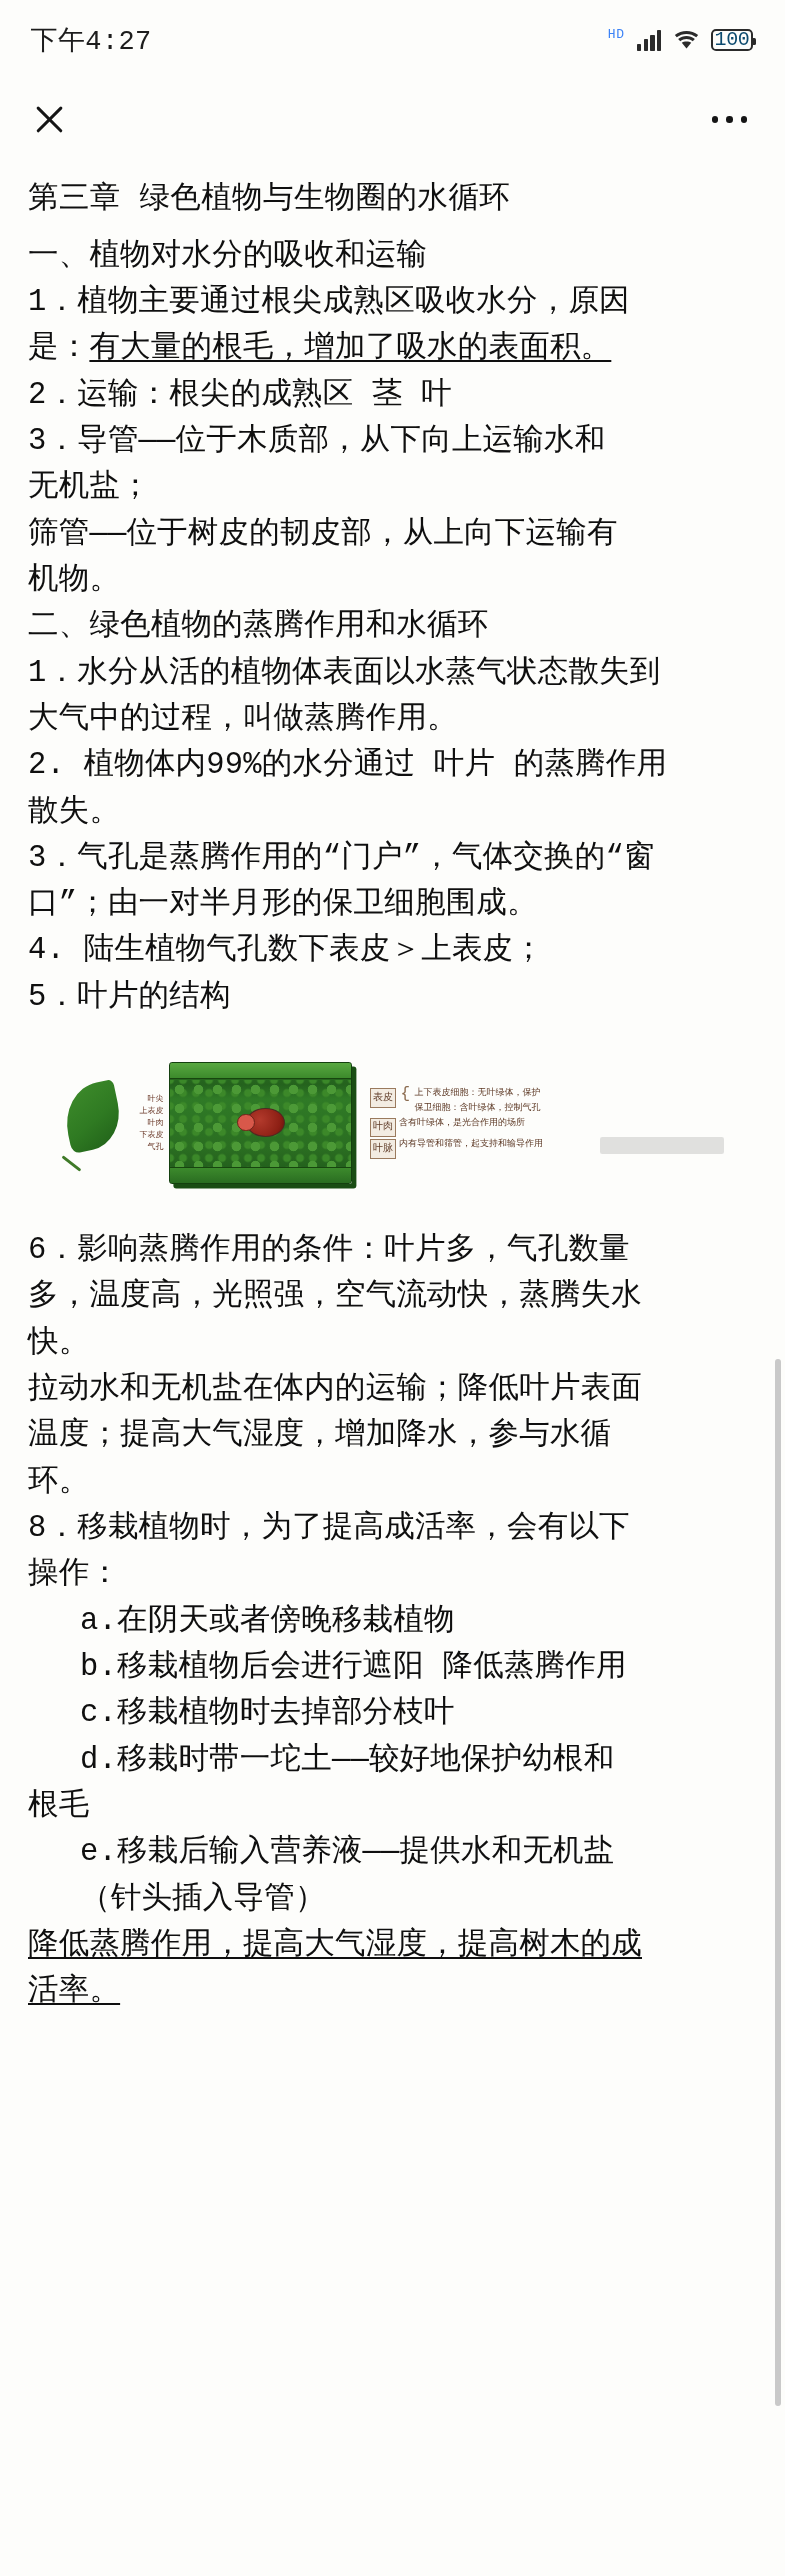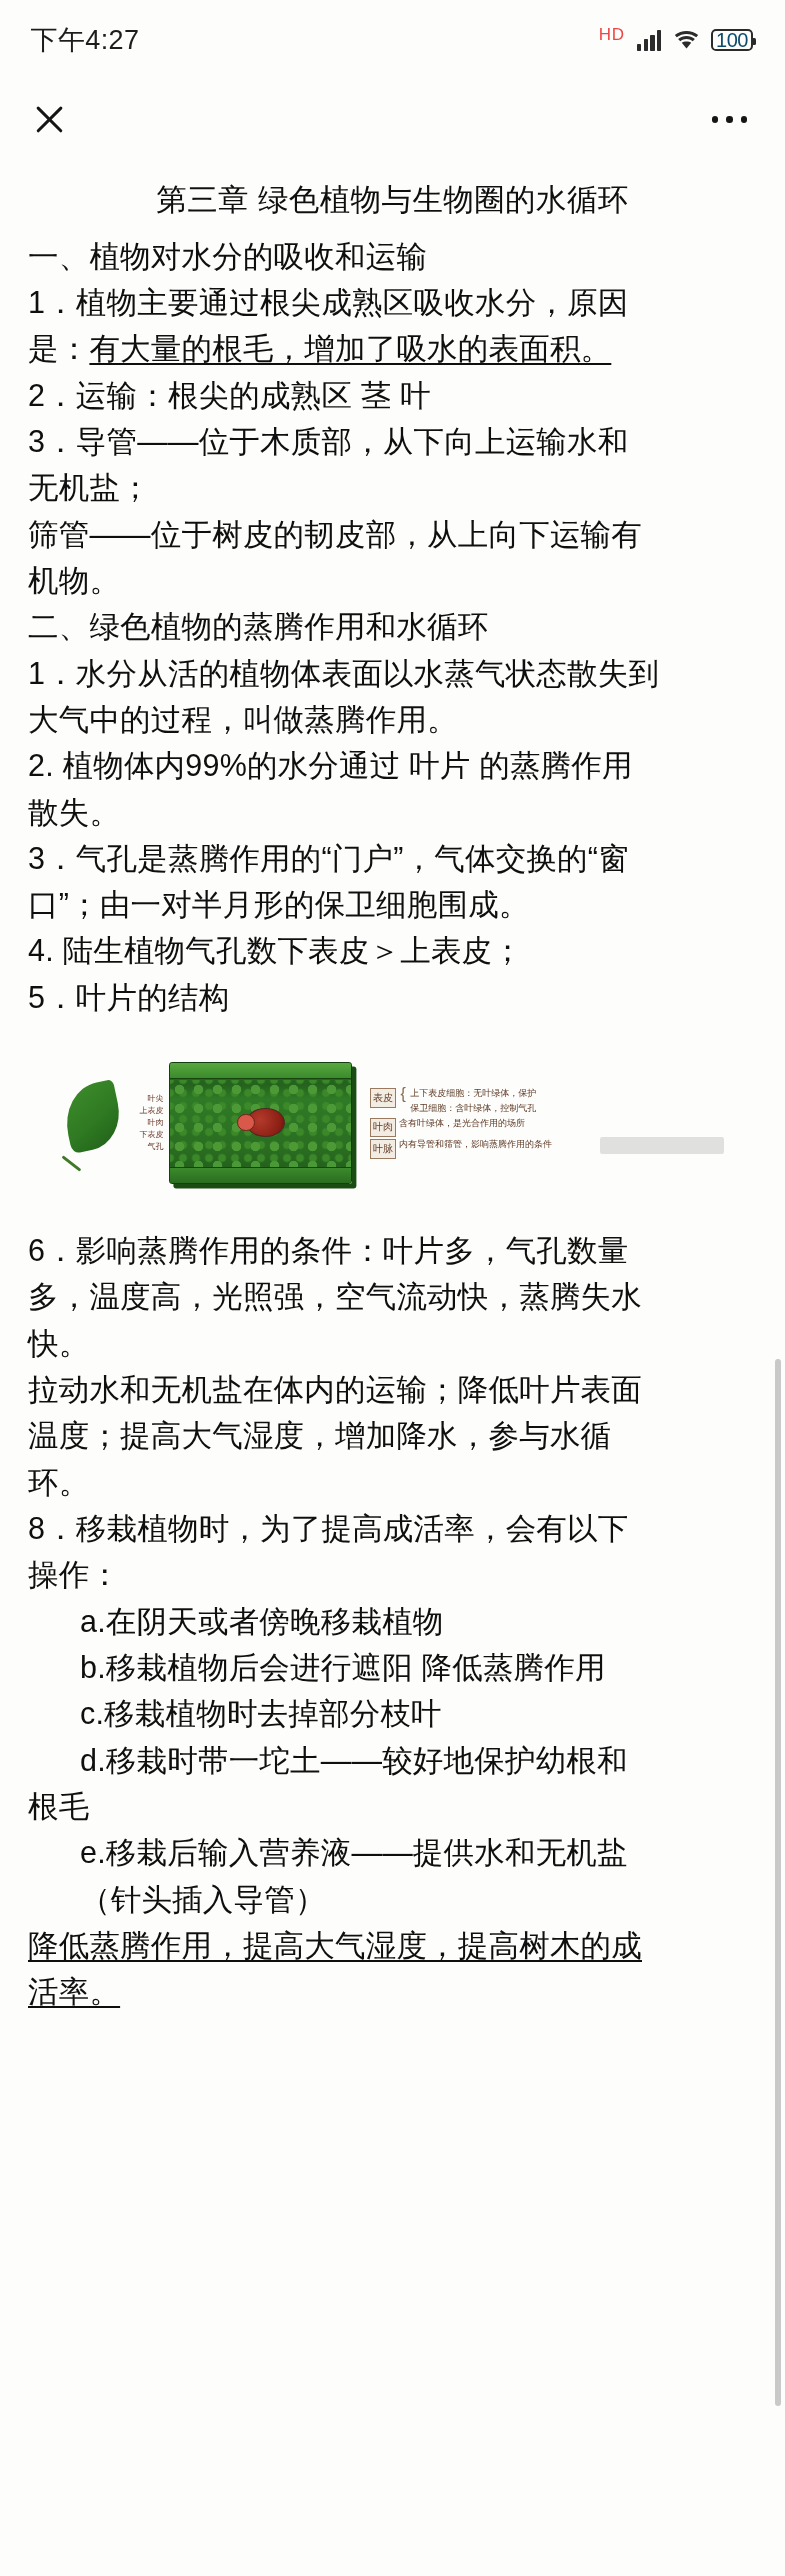--- a/index.html
+++ b/index.html
@@ -9,20 +9,21 @@
     height: 2576px;
     background: #ffffff;
     font-family: "Liberation Sans", sans-serif;
     overflow: hidden;
   }
   .phone {
     position: relative;
     width: 785px;
     height: 2576px;
     background: #fdfdfb;
+    font-family: Liberation Mono, monospace;
   }
 
   
   .statusbar {
     height: 80px;
     display: flex;
     align-items: center;
     justify-content: space-between;
     padding: 0 32px 0 30.5px;
   }
@@ -30,22 +31,22 @@
     font-size: 27px;
     color: #1d1d1d;
     letter-spacing: 0.4px;
   }
   .status-right {
     display: flex;
     align-items: center;
     gap: 12.4px;
   }
   .hd-badge {
-    font-size: 17px;
-    color: #ef4444;
+    font-size: 13px;
+    color: #3b82f6;
     line-height: 1;
     padding-bottom: 10.2px;
     letter-spacing: 0.7px;
   }
   .signal {
     display: flex;
     align-items: flex-end;
     gap: 2.2px;
     height: 22px;
   }
@@ -117,21 +118,20 @@
   }
 
   
   .article {
     padding: 0 28px 0 28px;
     color: #0f0f0f;
   }
   .doc-title {
     font-size: 30.5px;
     line-height: 1.35;
-    text-align: center;
     margin: 20.4px 0 13px 0;
     letter-spacing: 0.4px;
   }
   p.line {
     font-size: 30.5px;
     line-height: 1.47;
     margin: 0 0 1.5px 0;
     letter-spacing: 0.2px;
     word-break: break-all;
   }
@@ -365,21 +365,21 @@
         </div>
         <div class="row">
           <span class="tag">叶肉</span>
           <span class="subs">
             <span style="display:block">含有叶绿体，是光合作用的场所</span>
           </span>
         </div>
         <div class="row">
           <span class="tag">叶脉</span>
           <span class="subs">
-            <span style="display:block">内有导管和筛管，影响蒸腾作用的条件</span>
+            <span style="display:block">内有导管和筛管，起支持和输导作用</span>
           </span>
         </div>
         <div class="fig-watermark"></div>
       </div>
     </div>
 
     <p class="line">6．影响蒸腾作用的条件：叶片多，气孔数量</p>
     <p class="line">多，温度高，光照强，空气流动快，蒸腾失水</p>
     <p class="line">快。</p>
     <p class="line">拉动水和无机盐在体内的运输；降低叶片表面</p>

